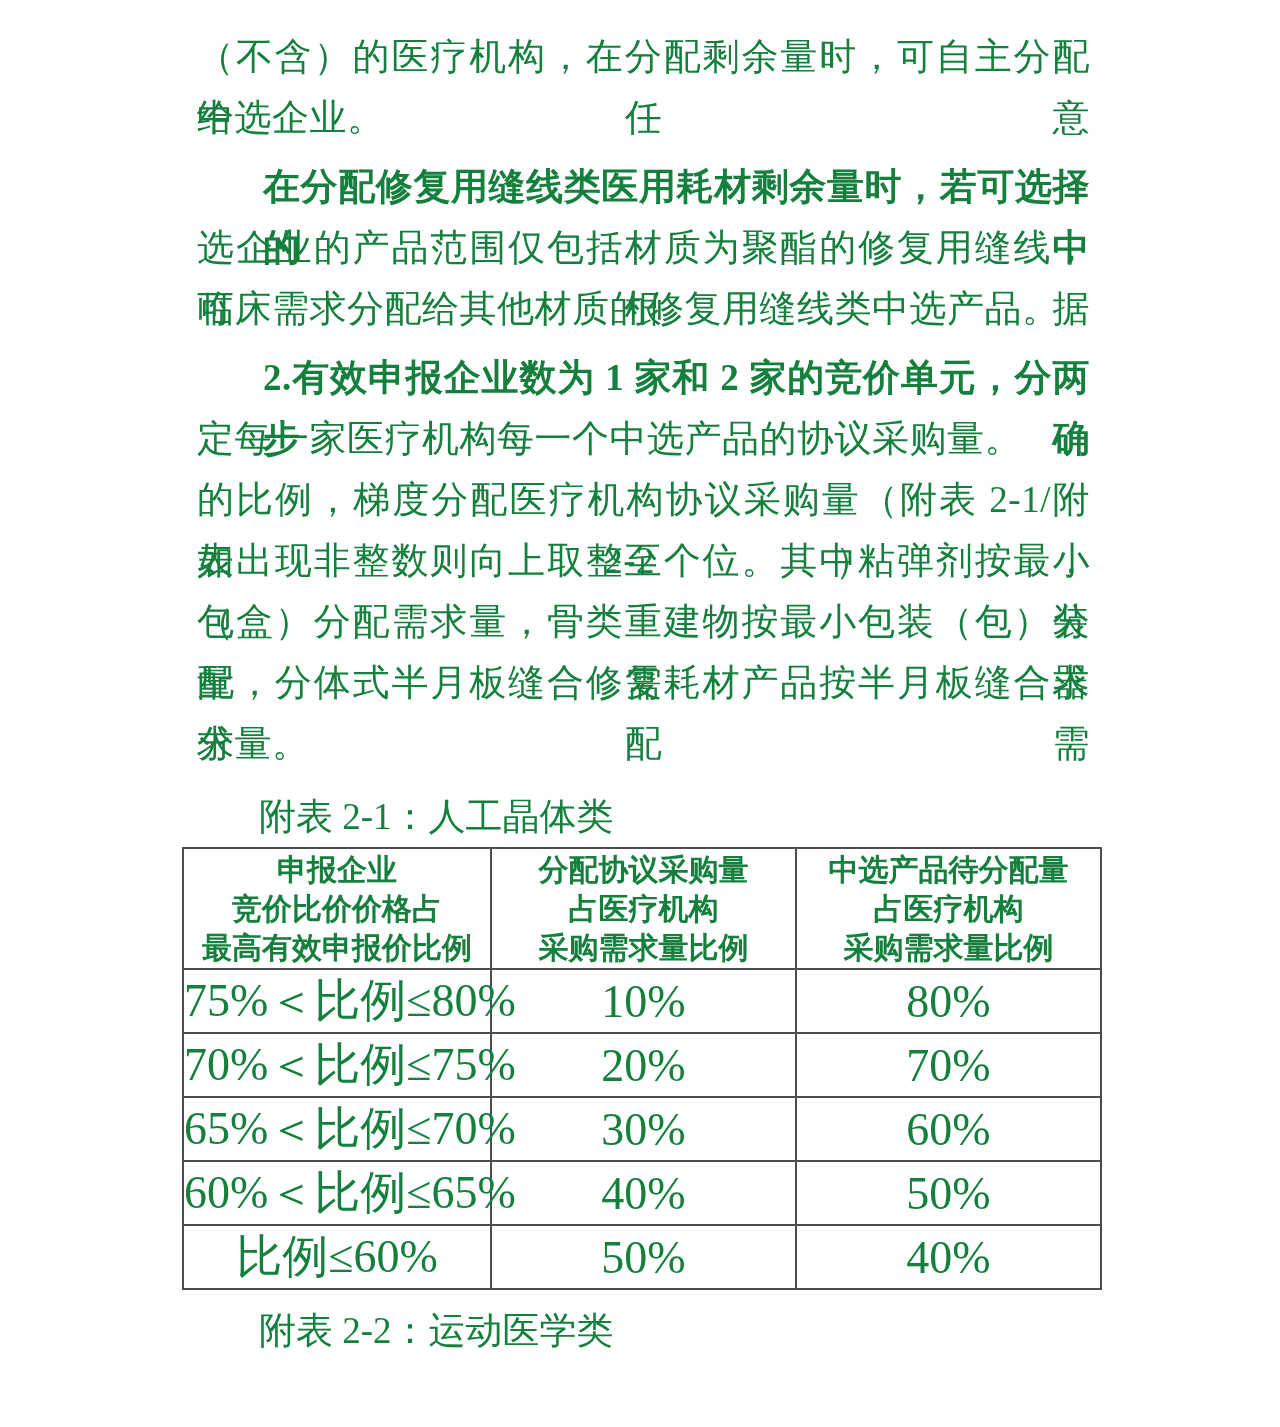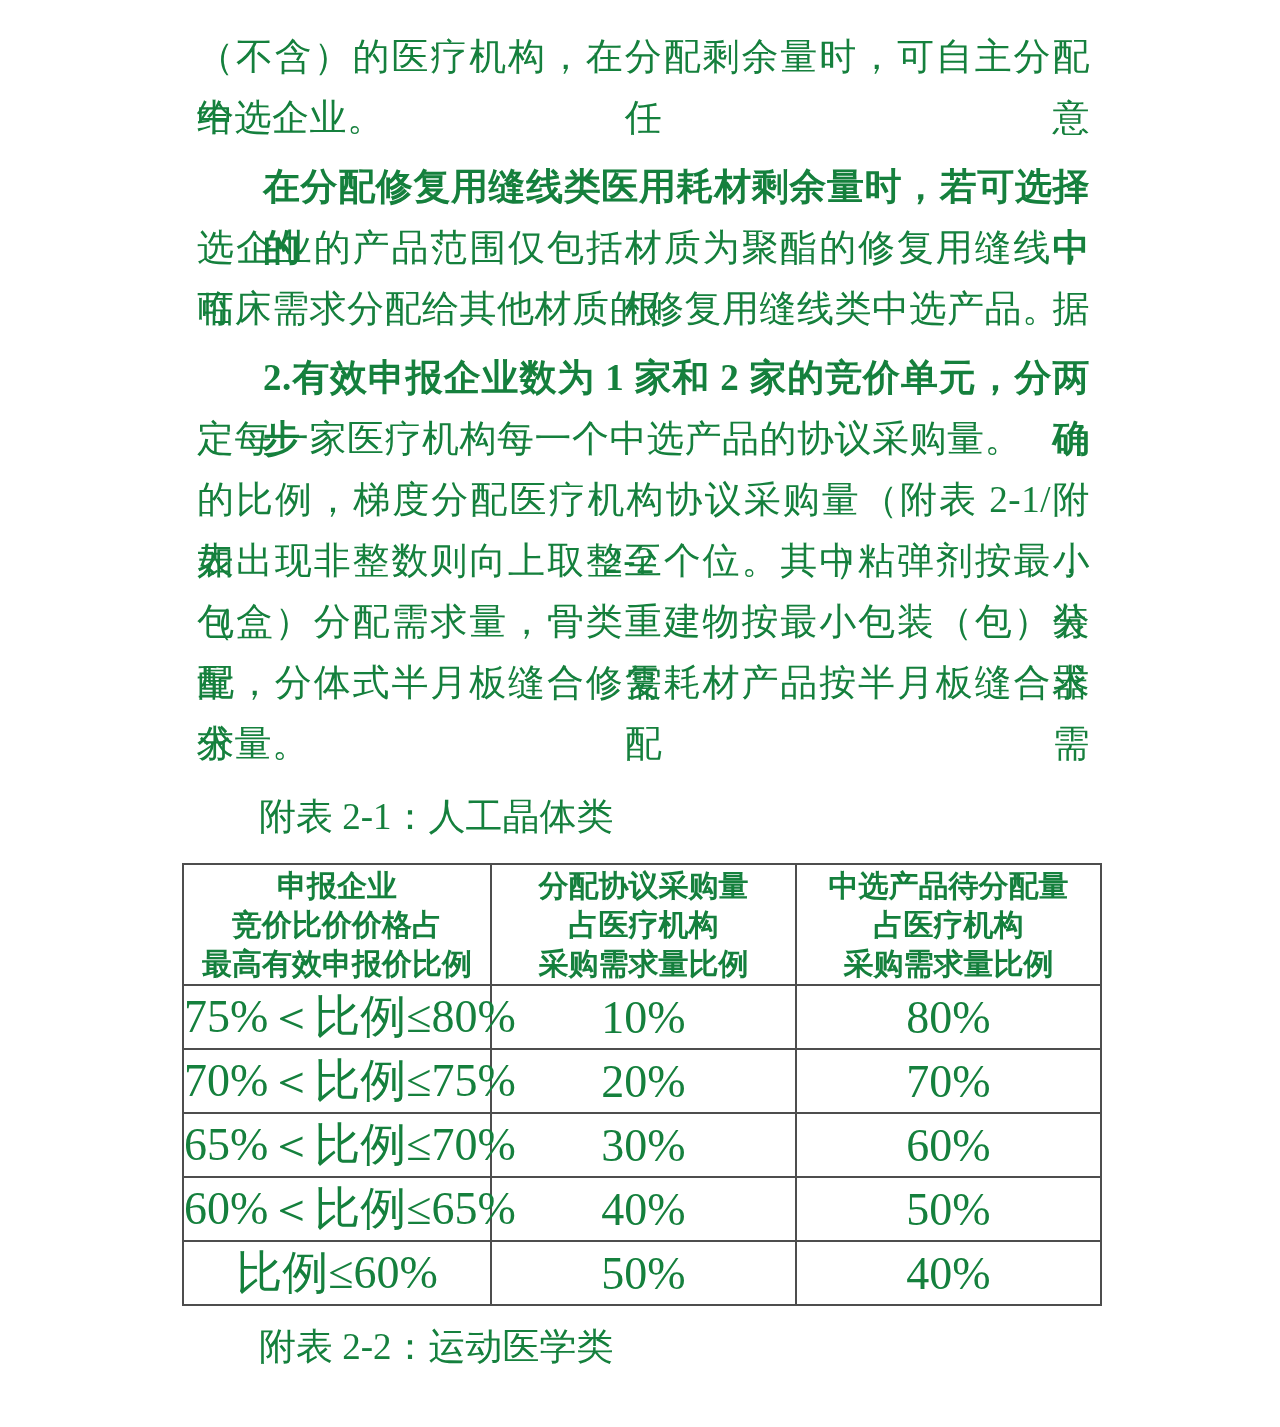--- a/index.html
+++ b/index.html
@@ -45,21 +45,21 @@
     padding-left: 62px;
     margin-top: 12px;
     text-align: left;
   }
   .caption2 { margin-top: 10px; }
   table.alloc {
     border-collapse: collapse;
     table-layout: fixed;
     width: 918px;
     margin-left: -15px;
-    margin-top: 16px;
+    margin-top: 0;
   }
   table.alloc col.c1 { width: 308px; }
   table.alloc col.c2 { width: 305px; }
   table.alloc col.c3 { width: 305px; }
   table.alloc th, table.alloc td {
     border: 2px solid #4d4d4d;
     text-align: center;
     vertical-align: middle;
     padding: 0;
   }

